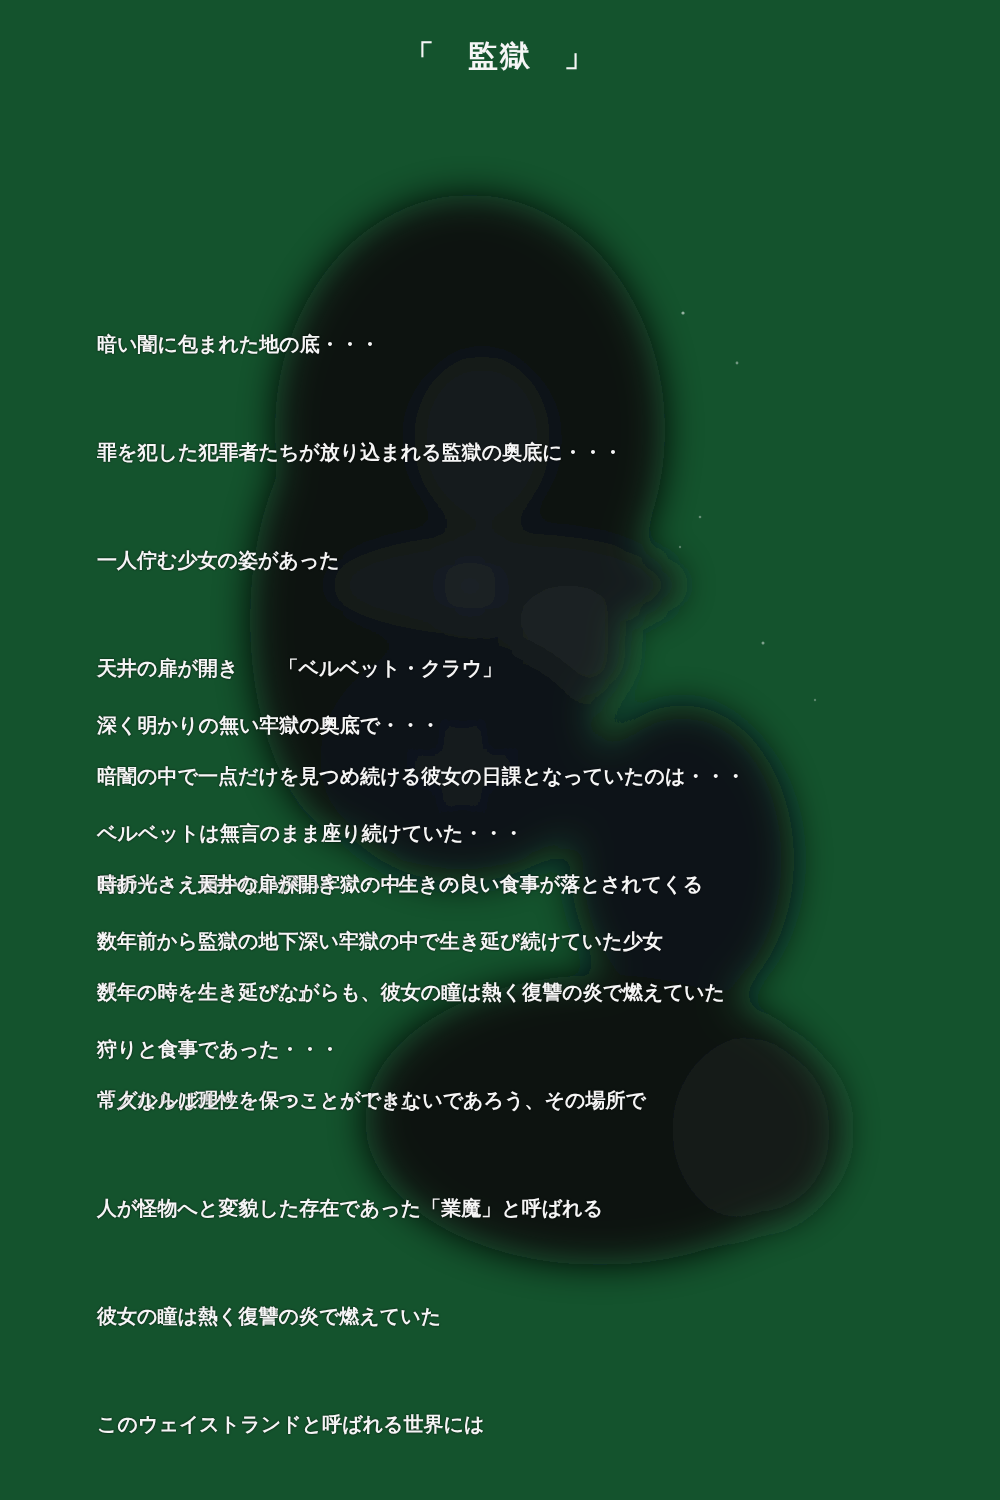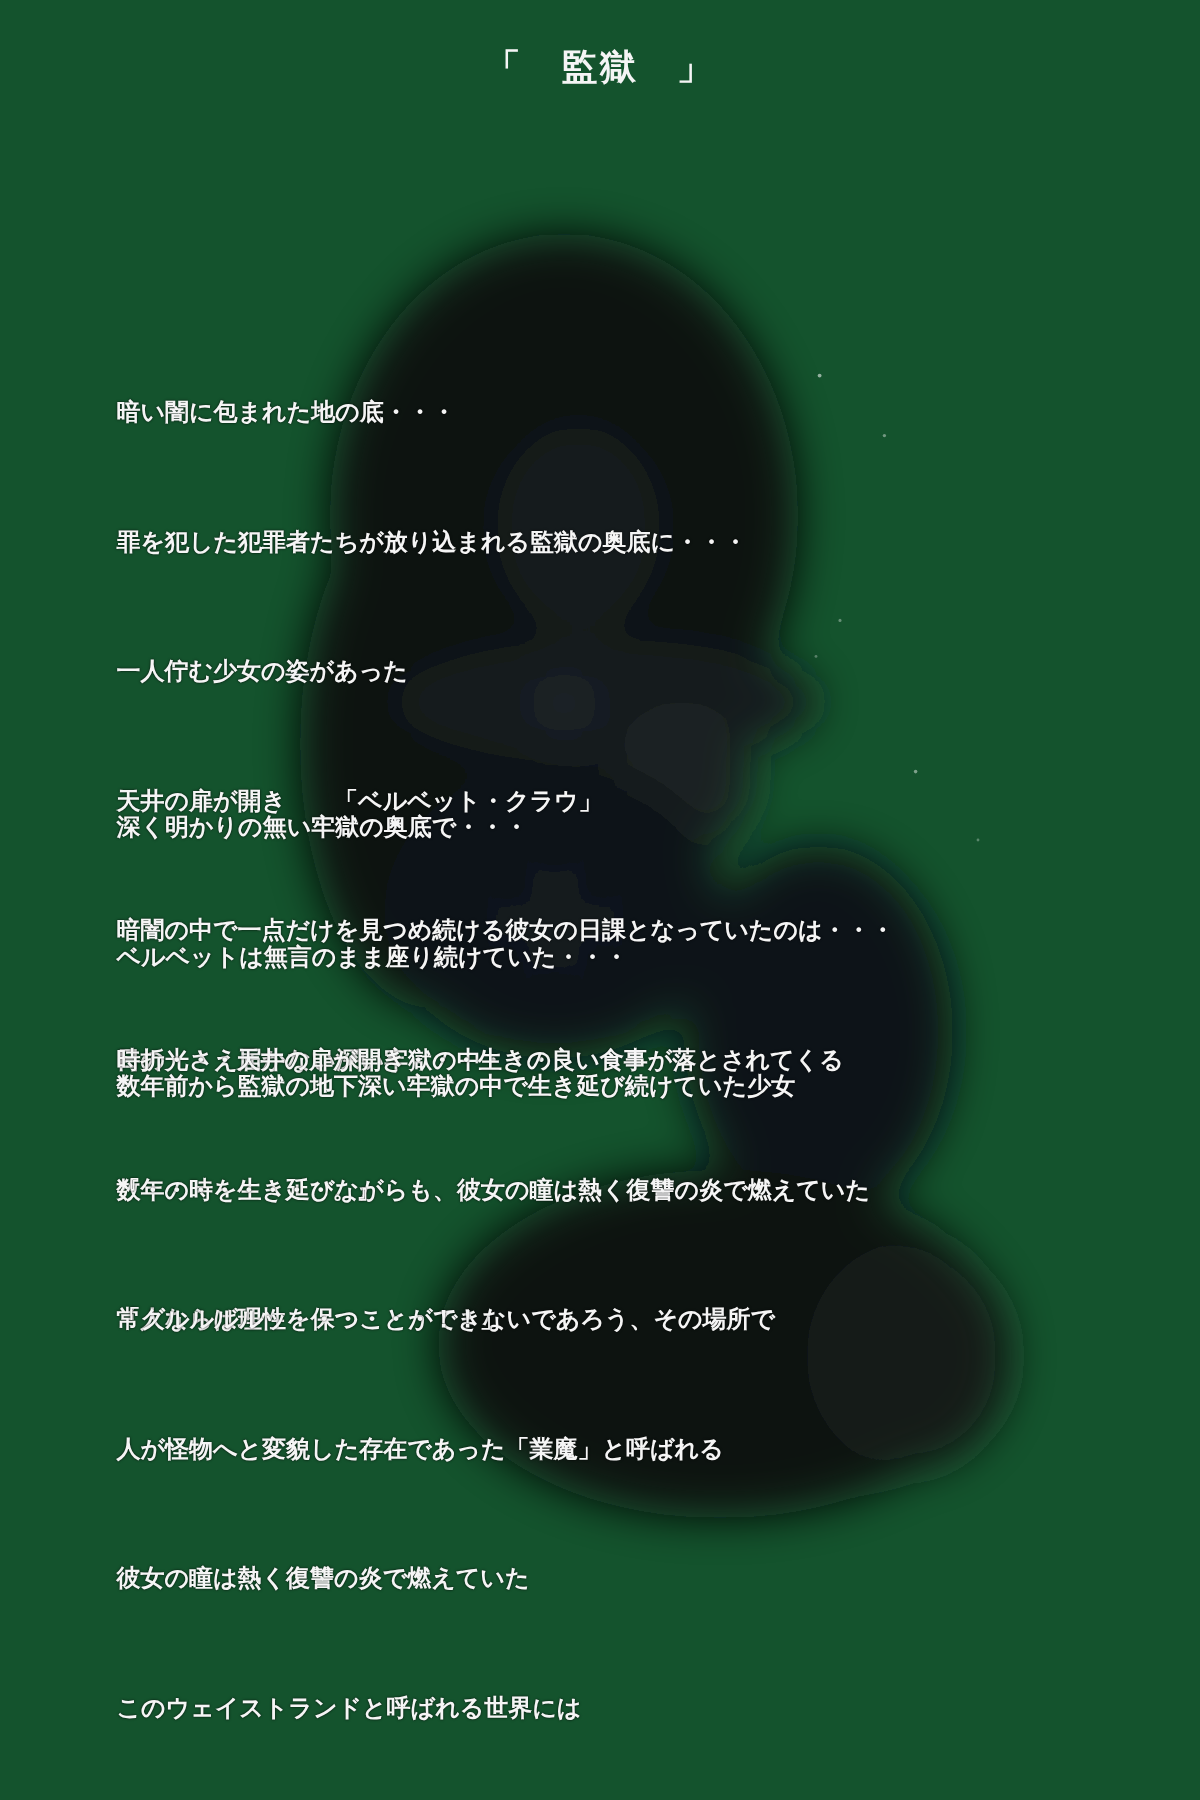--- a/index.html
+++ b/index.html
@@ -20,21 +20,21 @@
     white-space:pre;z-index:2;
   }
   .para{
     position:absolute;left:60px;z-index:2;
     font-size:20px;line-height:36px;
     white-space:pre;
     text-shadow:0 0 2px rgba(0,0,0,0.9);
     margin-left:37px;
   }
   .p1{top:254px}
-  .p2{top:600px}
+  .p2{top:635px}
   .p3{top:794px}
   .line{min-height:36px}
 </style>
 </head>
 <body>
 
 <div class="page">
 
   <svg class="bg-art" width="1000" height="1500" viewBox="0 0 1000 1500">
     <defs>
@@ -83,20 +83,21 @@
     <div class="line">暗闇の中で一点だけを見つめ続ける彼女の日課となっていたのは・・・</div>
     <div class="line">日の光さえ届かない深い牢獄の中・・・</div>
     <div class="line">数年の時を生き延びながらも、彼女の瞳は熱く復讐の炎で燃えていた</div>
     <div class="line">常人ならば理性を保つことができないであろう、その場所で</div>
   </div>
 
   <div class="para p2">
     <div class="line">深く明かりの無い牢獄の奥底で・・・</div>
     <div class="line">ベルベットは無言のまま座り続けていた・・・</div>
     <div class="line">数年前から監獄の地下深い牢獄の中で生き延び続けていた少女</div>
+    <div class="line">狩りと食事であった・・・</div>
   </div>
 
   <div class="para p3">
     <div class="line">時折・・・天井の扉が開き・・・生きの良い食事が落とされてくる</div>
     <div class="line">『・・・・・・・・。』</div>
     <div class="line">「グルルルルッ・・・・・・！！」</div>
     <div class="line">人が怪物へと変貌した存在であった「業魔」と呼ばれる</div>
     <div class="line">彼女の瞳は熱く復讐の炎で燃えていた</div>
     <div class="line">このウェイストランドと呼ばれる世界には</div>
     

